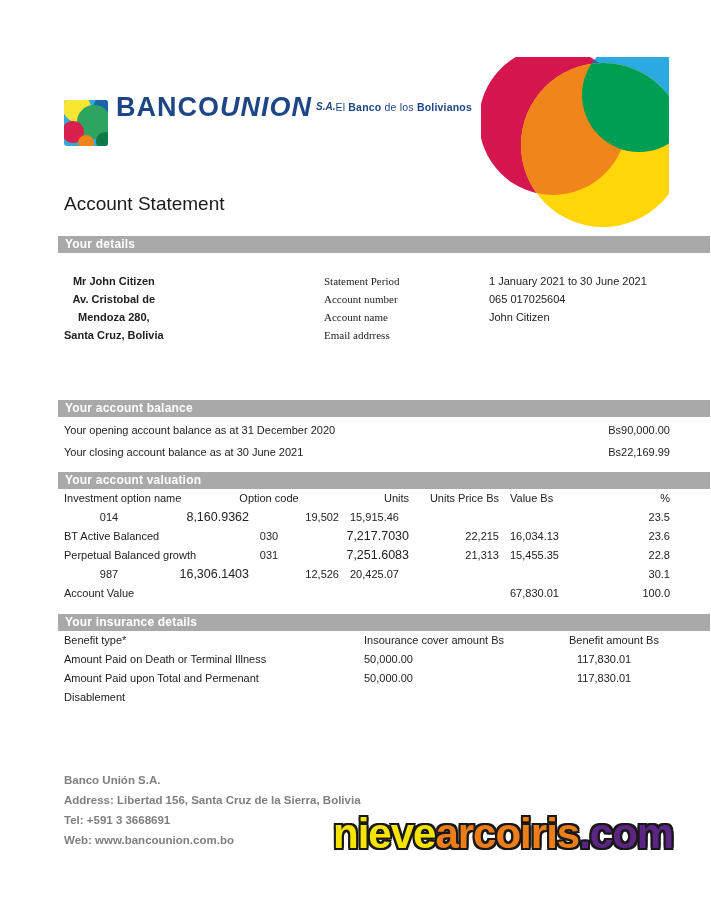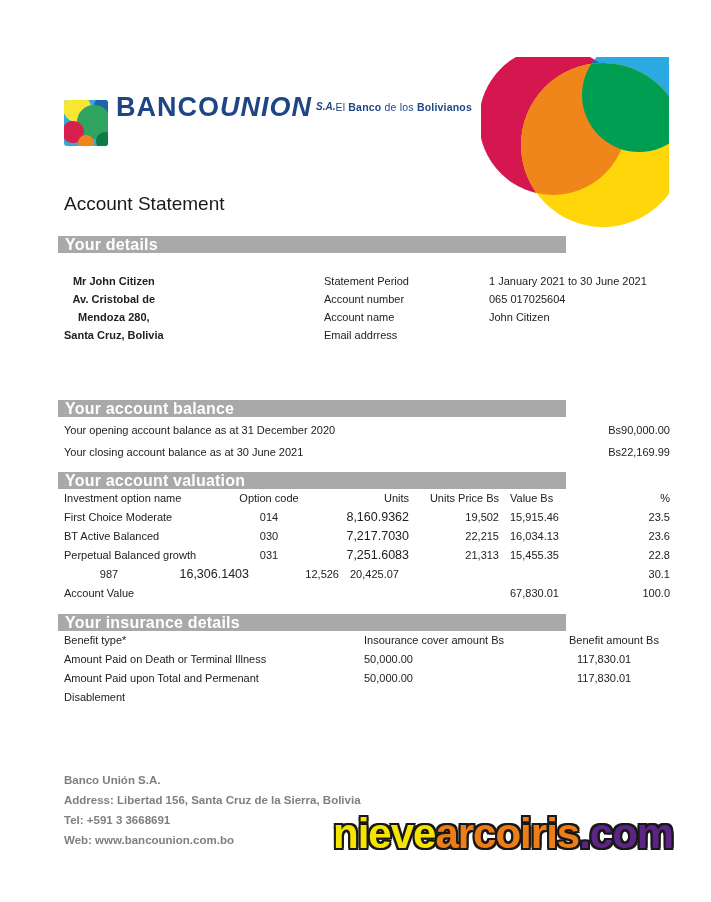--- a/index.html
+++ b/index.html
@@ -25,34 +25,34 @@
   .c-orange{ fill:var(--c_orange); }
   .c-green { fill:var(--c_green); }
   .c-dkblue{ fill:var(--c_darkblue); }
   .li-bg { fill:var(--li_bg); } .li-yellow { fill:#F7E733; } .li-green { fill:#2FA360; }
   .li-dkblue { fill:#1C63AC; } .li-red { fill:#D91F4E; } .li-orange { fill:var(--c_orange); }
   .li-dkgreen { fill:#0E7A46; }
   
   .title { position:absolute; left:64px; top:193px; font-size:19px; font-weight:400; color:#1a1a1a; }
   
   .bar {
-    position:absolute; left:58px; width:508px; height:17px;
-    background:var(--bar_gray); color:#fff; font-size:16px; font-weight:700;
+    position:absolute; left:58px; width:652px; height:17px;
+    background:var(--bar_gray); color:#fff; font-size:12px; font-weight:700;
     line-height:17px; padding-left:7px; letter-spacing:0.2px;
   }
   .bar-details   { top:236px; }
   .bar-balance   { top:400px; }
   .bar-valuation { top:472px; }
   .bar-insurance { top:614px; }
   
   .details { position:absolute; left:64px; top:272px; width:606px; font-size:11px; }
   .addr { position:absolute; left:0; top:0; font-weight:700; line-height:18px;text-align:center; }
   .fields { position:absolute; left:260px; top:0; width:346px; line-height:18px; }
   .kv { display:flex; }
-  .kv .lab { width:165px; }
+  .kv .lab { width:165px;font-family:Liberation Serif, serif; }
   .kv .val { flex:1; }
   
   .balance { position:absolute; left:64px; top:419px; width:606px; font-size:11px; line-height:22px; }
   .brow { display:flex; }
   .brow .lab { flex:1; }
   .brow .val { text-align:right; }
   
   .valuation { position:absolute; left:64px; top:489px; width:606px; font-size:11px; }
   .vrow { display:flex; height:19px; line-height:19px; }
   .vh { }
@@ -175,21 +175,20 @@
 <div class="valuation">
   <div class="vrow vh">
     <span class="cn">Investment option name</span>
     <span class="cc">Option code</span>
     <span class="cu">Units</span>
     <span class="cp">Units Price Bs</span>
     <span class="cv">Value Bs</span>
     <span class="cx">%</span>
   </div>
   <div class="vrow">
-    <span class="cn">First Choice Moderate</span>
     <span class="cc">014</span>
     <span class="cu big">8,160.9362</span>
     <span class="cp">19,502</span>
     <span class="cv">15,915.46</span>
     <span class="cx">23.5</span>
   </div>
   <div class="vrow">
     <span class="cn">BT Active Balanced</span>
     <span class="cc">030</span>
     <span class="cu big">7,217.7030</span>

